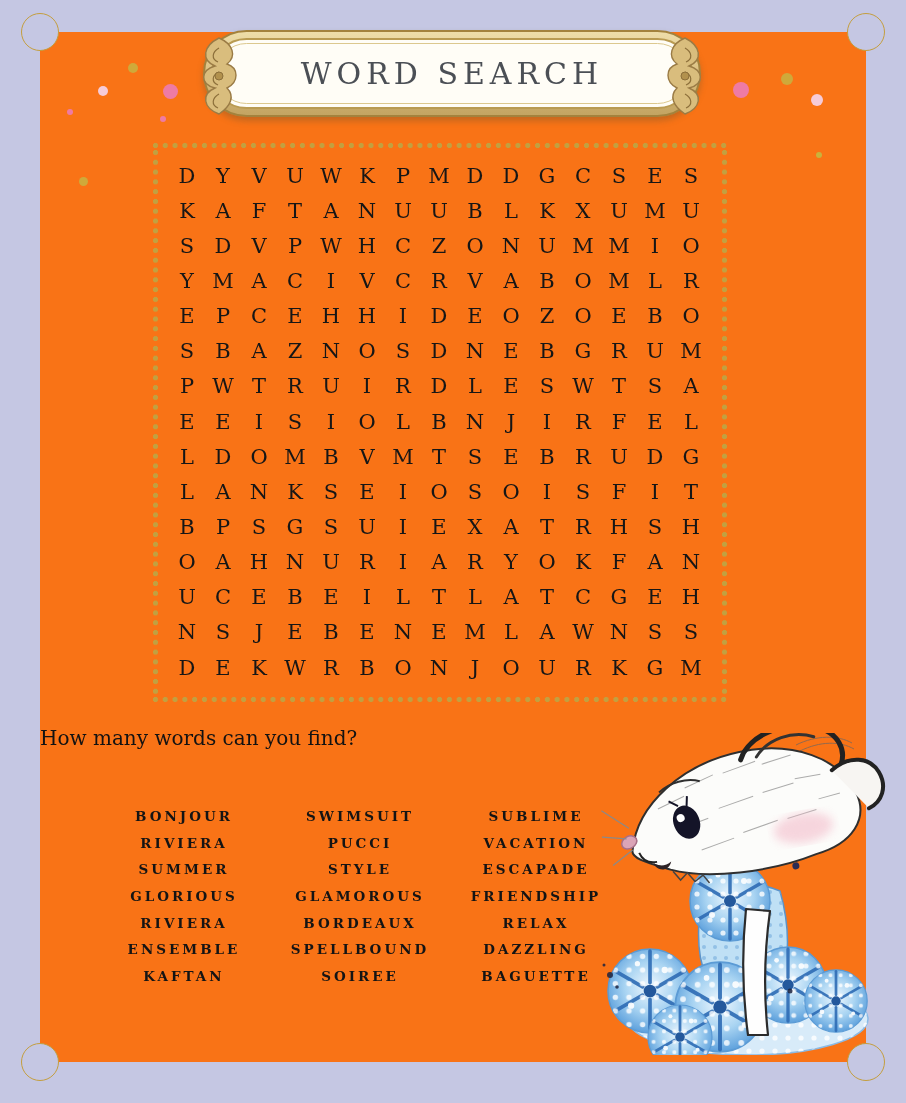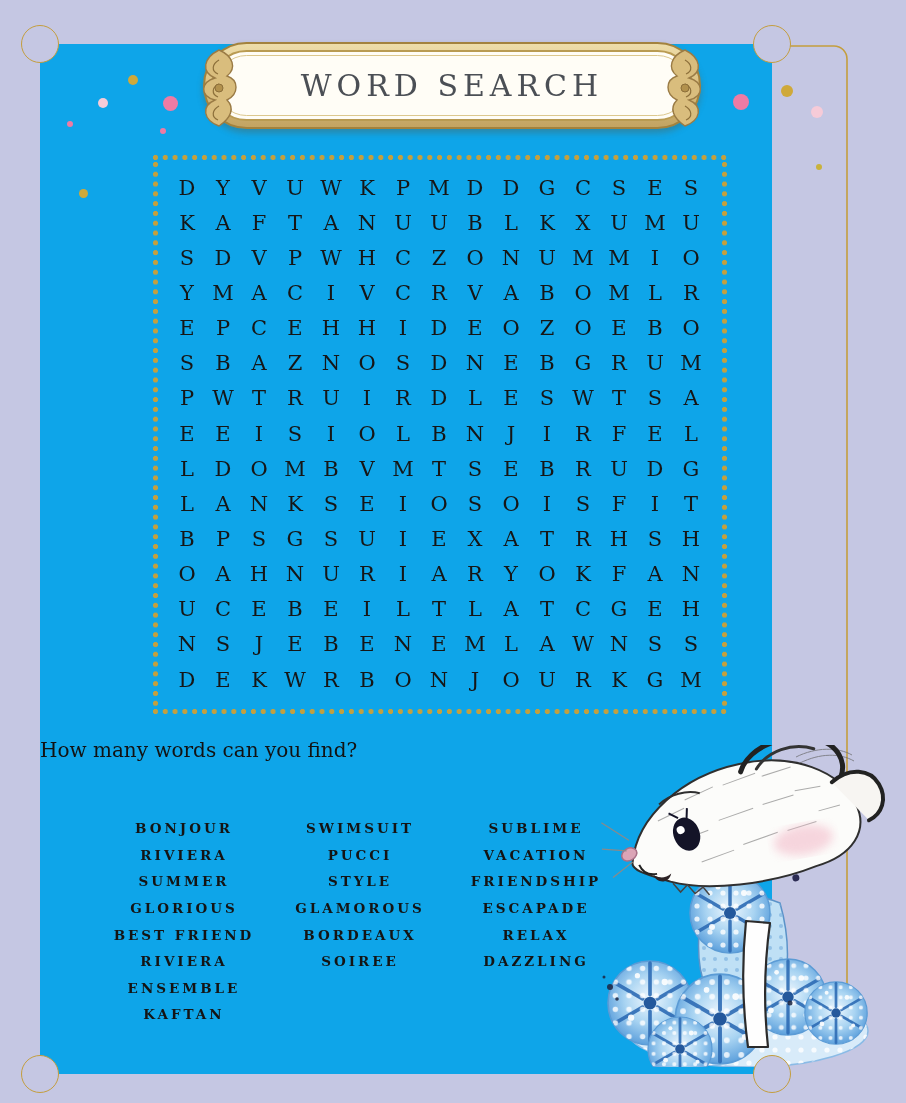--- a/index.html
+++ b/index.html
@@ -2,23 +2,22 @@
 <html><head>
 <meta charset="utf-8">
 <style>
   html,body{margin:0;padding:0;}
   body{
     width:906px;height:1103px;position:relative;overflow:hidden;
     background:#c5c7e3;
     font-family:"DejaVu Serif","Liberation Serif",serif;
   }
   .page{
-    position:absolute;left:40px;top:32px;width:732px;height:1030px;
-    background:#0ea5e9;
-    margin-top:12px;
+    position:absolute;left:40px;top:32px;width:826px;height:1030px;
+    background:#f97316;
   }
   
   .gold-border{position:absolute;left:0;top:0;width:906px;height:1103px;pointer-events:none;}
   .corner-bump{
     position:absolute;width:38px;height:38px;border-radius:50%;
     background:#c5c7e3;border:1.5px solid #c49e3e;box-sizing:border-box;
   }
   
   .title-frame{
     position:absolute;left:163px;top:-2px;width:498px;height:87px;
@@ -392,40 +391,41 @@
   </div>
 
   <div class="question">How many words can you find?</div>
 
   <div class="words" id="words">
       <div class="wcol">
         <div class="word">BONJOUR</div>
         <div class="word">RIVIERA</div>
         <div class="word">SUMMER</div>
         <div class="word">GLORIOUS</div>
-        <div class="word">BEST FRIEND</div>
         <div class="word">RIVIERA</div>
         <div class="word">ENSEMBLE</div>
         <div class="word">KAFTAN</div>
       </div>
       <div class="wcol">
         <div class="word">SWIMSUIT</div>
         <div class="word">PUCCI</div>
         <div class="word">STYLE</div>
         <div class="word">GLAMOROUS</div>
         <div class="word">BORDEAUX</div>
+        <div class="word">SPELLBOUND</div>
         <div class="word">SOIREE</div>
       </div>
       <div class="wcol">
         <div class="word">SUBLIME</div>
         <div class="word">VACATION</div>
+        <div class="word">ESCAPADE</div>
         <div class="word">FRIENDSHIP</div>
-        <div class="word">ESCAPADE</div>
         <div class="word">RELAX</div>
         <div class="word">DAZZLING</div>
+        <div class="word">BAGUETTE</div>
       </div>
     </div>
 
   <svg class="mouse" viewBox="0 0 296 322">
     <defs>
       <radialGradient id="fgrad" cx="50%" cy="45%" r="60%">
         <stop offset="0%" stop-color="#f0f8fe"></stop>
         <stop offset="50%" stop-color="#a9d4f2"></stop>
         <stop offset="100%" stop-color="#4e96d8"></stop>
       </radialGradient>

